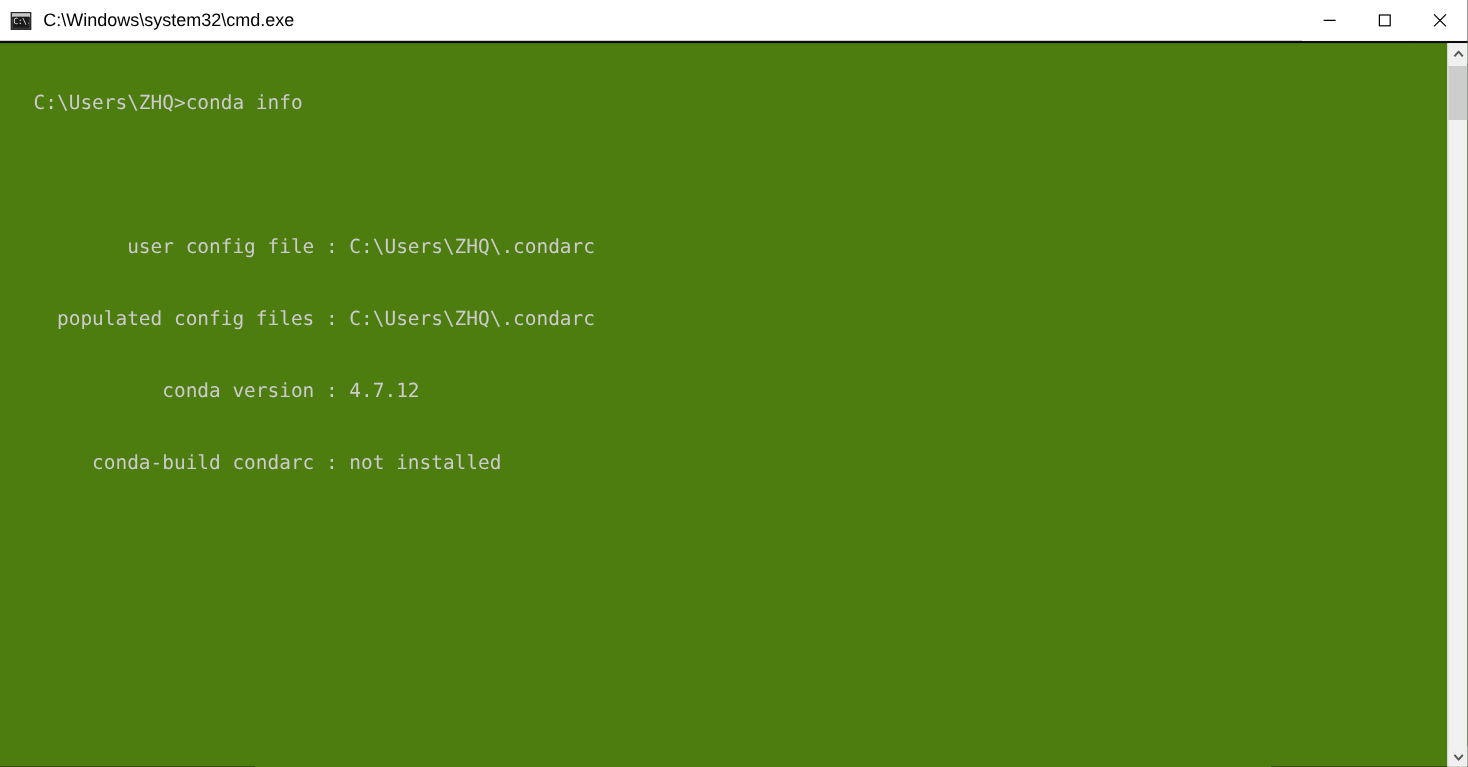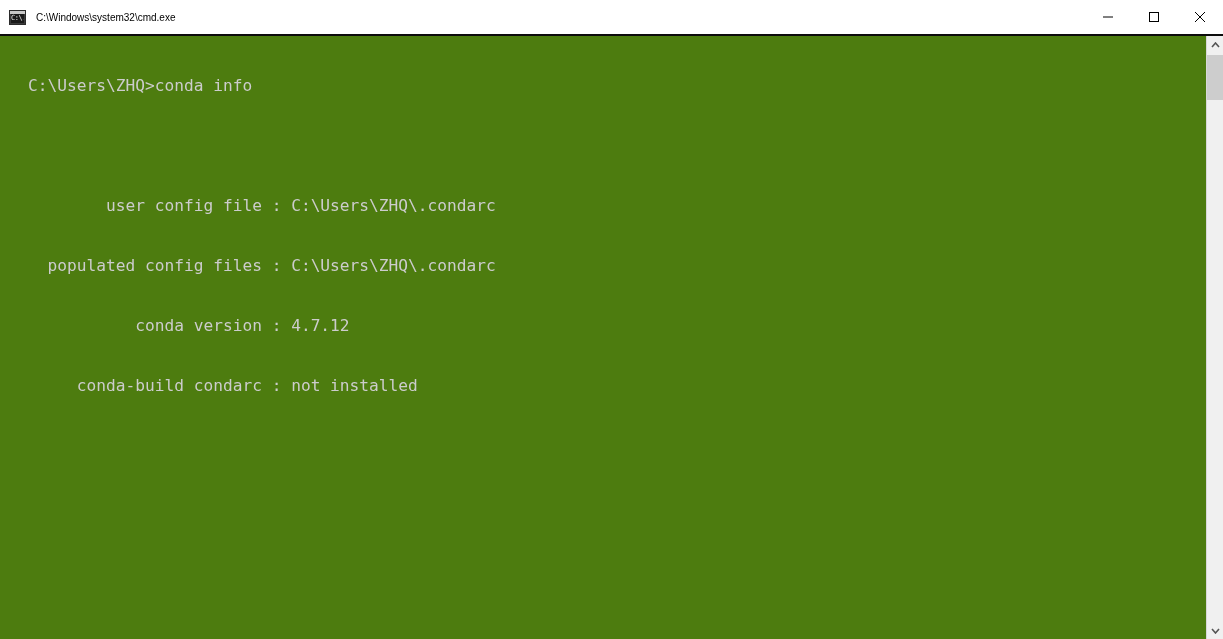--- a/index.html
+++ b/index.html
@@ -59,21 +59,21 @@
     color: #e8e8e8;
     font-size: 7px;
     line-height: 9px;
     font-family: "DejaVu Sans Mono", monospace;
     letter-spacing: -0.5px;
     overflow: hidden;
     white-space: nowrap;
   }
   .title-text {
     font-family: "Liberation Sans", sans-serif;
-    font-size: 10px;
+    font-size: 15px;
     color: #000000;
     white-space: nowrap;
     flex: 1 1 auto;
   }
   .win-controls {
     display: flex;
     height: 34px;
     flex: none;
   }
   .win-btn {

